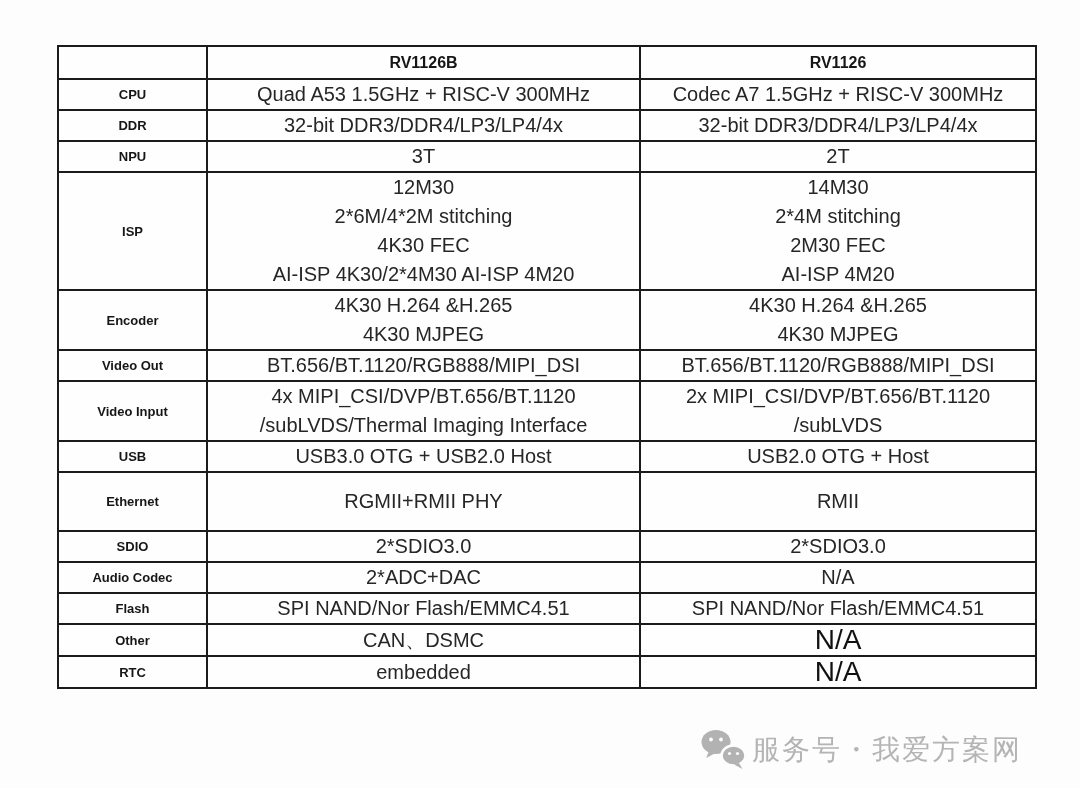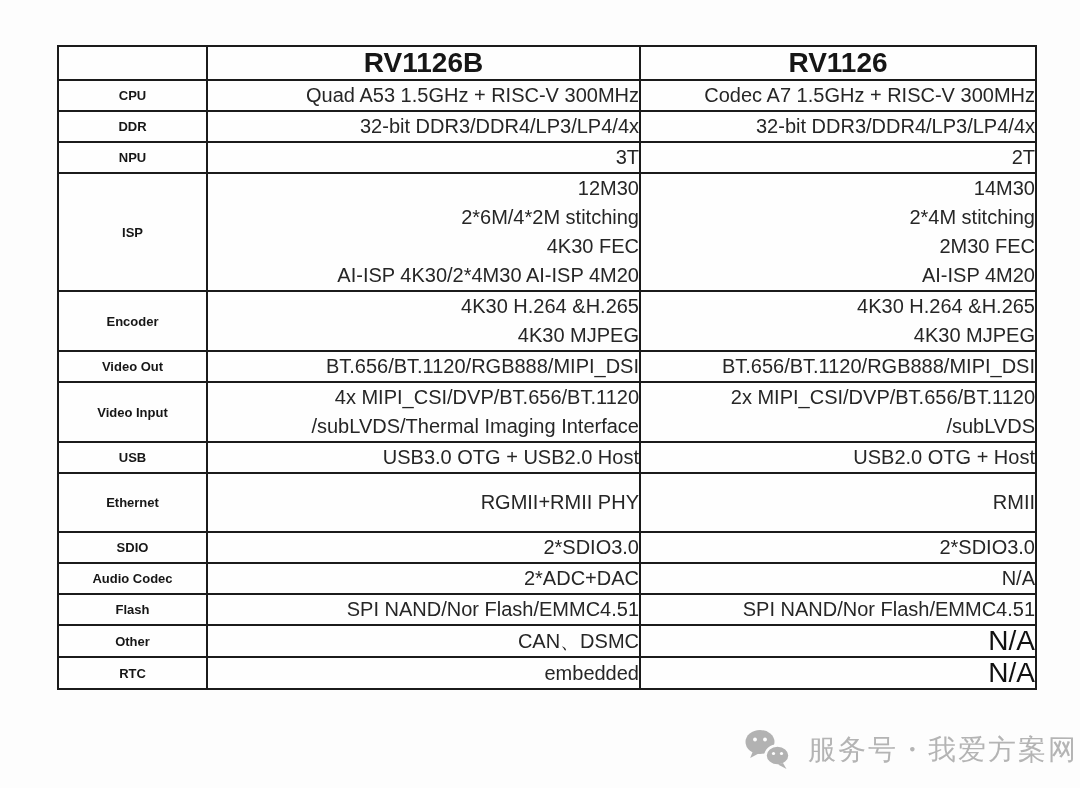--- a/index.html
+++ b/index.html
@@ -32,56 +32,55 @@
   .spec-table th, .spec-table td {
     border: 2px solid #1b1b1b;
     padding: 0;
     text-align: center;
     vertical-align: middle;
     overflow: hidden;
     white-space: nowrap;
   }
   .spec-table thead tr { height: 33px; }
   .spec-table thead th {
-    font-size: 28px;
+    font-size: 16px;
     font-weight: bold;
     color: #161616;
   }
   .spec-table tbody tr { height: 30px; }
   .spec-table tbody tr:nth-child(4) { height: 117px; } 
   .spec-table tbody tr:nth-child(5) { height: 58px; }  
   .spec-table tbody tr:nth-child(6) { height: 31px; }  
   .spec-table tbody tr:nth-child(9) { height: 59px; }  
   .spec-table tbody th.rowlabel {
     font-size: 13px;
     font-weight: bold;
     color: #161616;
   }
   .spec-table tbody td {
     font-size: 20px;
     font-weight: normal;
     color: #262626;
   }
   .spec-table tbody td .line {
     line-height: 29px;
-    text-align: right;
   }
   .spec-table tbody td.big .line {
     font-size: 28px;
     line-height: 30px;
     color: #111;
   }
   .watermark {
     position: absolute;
-    left: 744px;
+    left: 700px;
     top: 724px;
     height: 52px;
     display: flex;
     align-items: center;
-    gap: 16px;
+    gap: 4px;
   }
   .watermark .wm-text {
     font-size: 28px;
     letter-spacing: 2px;
     color: #b4b4b4;
     white-space: nowrap;
   }
   .wicon {
     display: inline-block;
     width: 48px;

